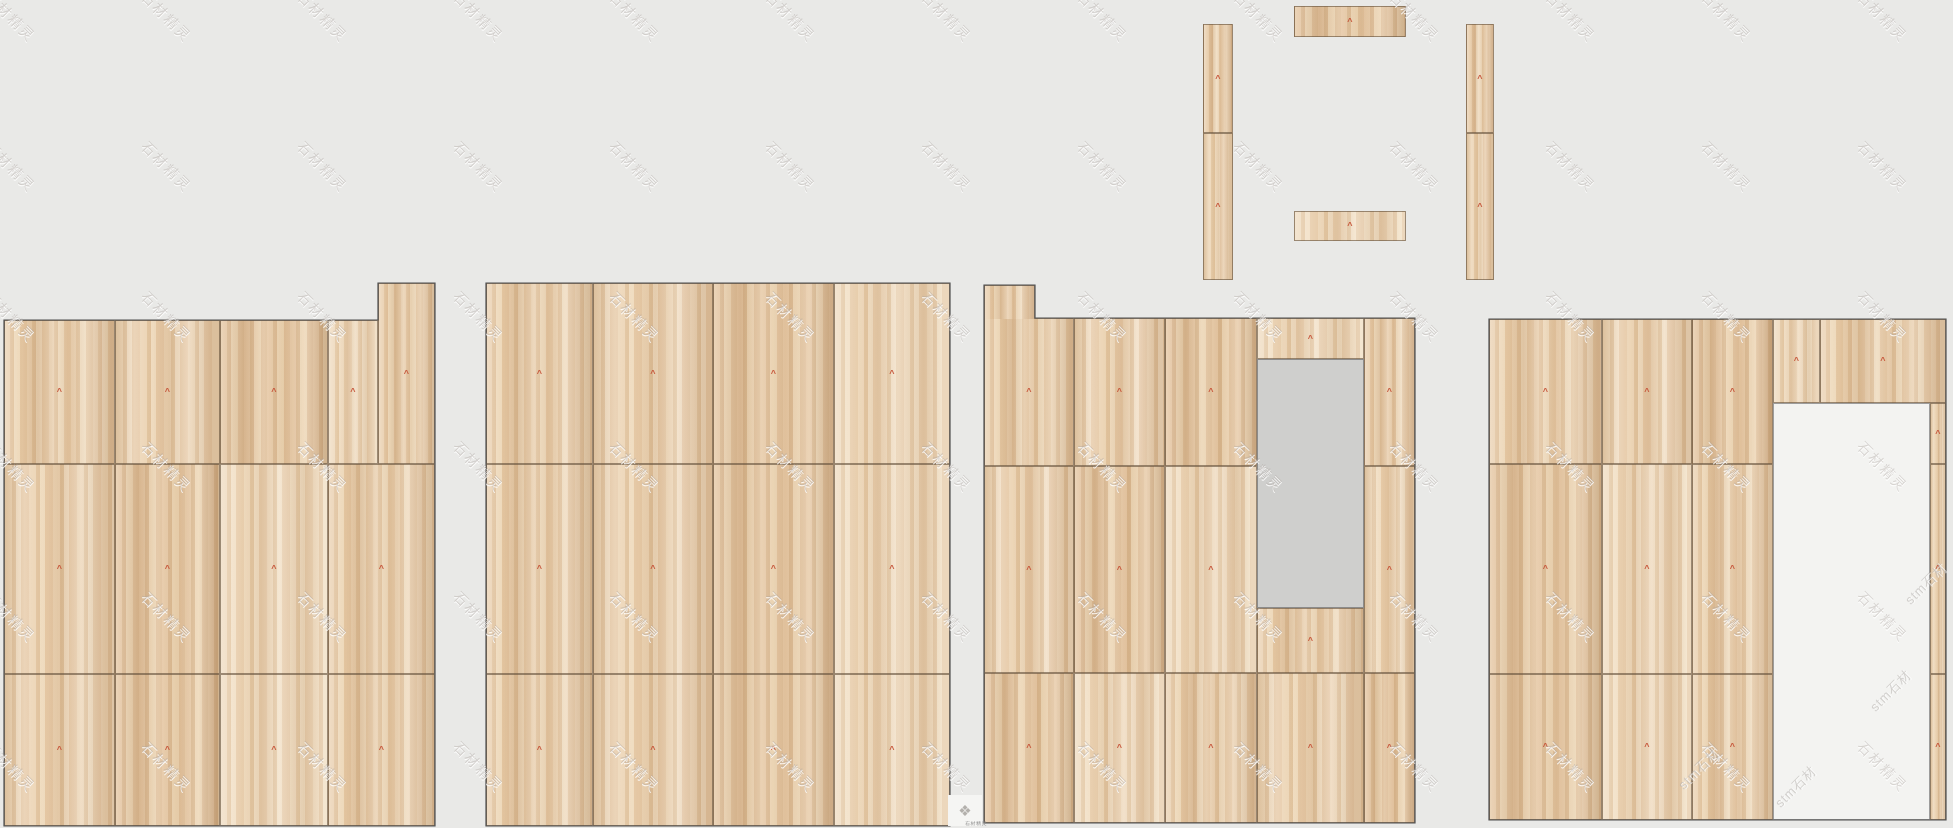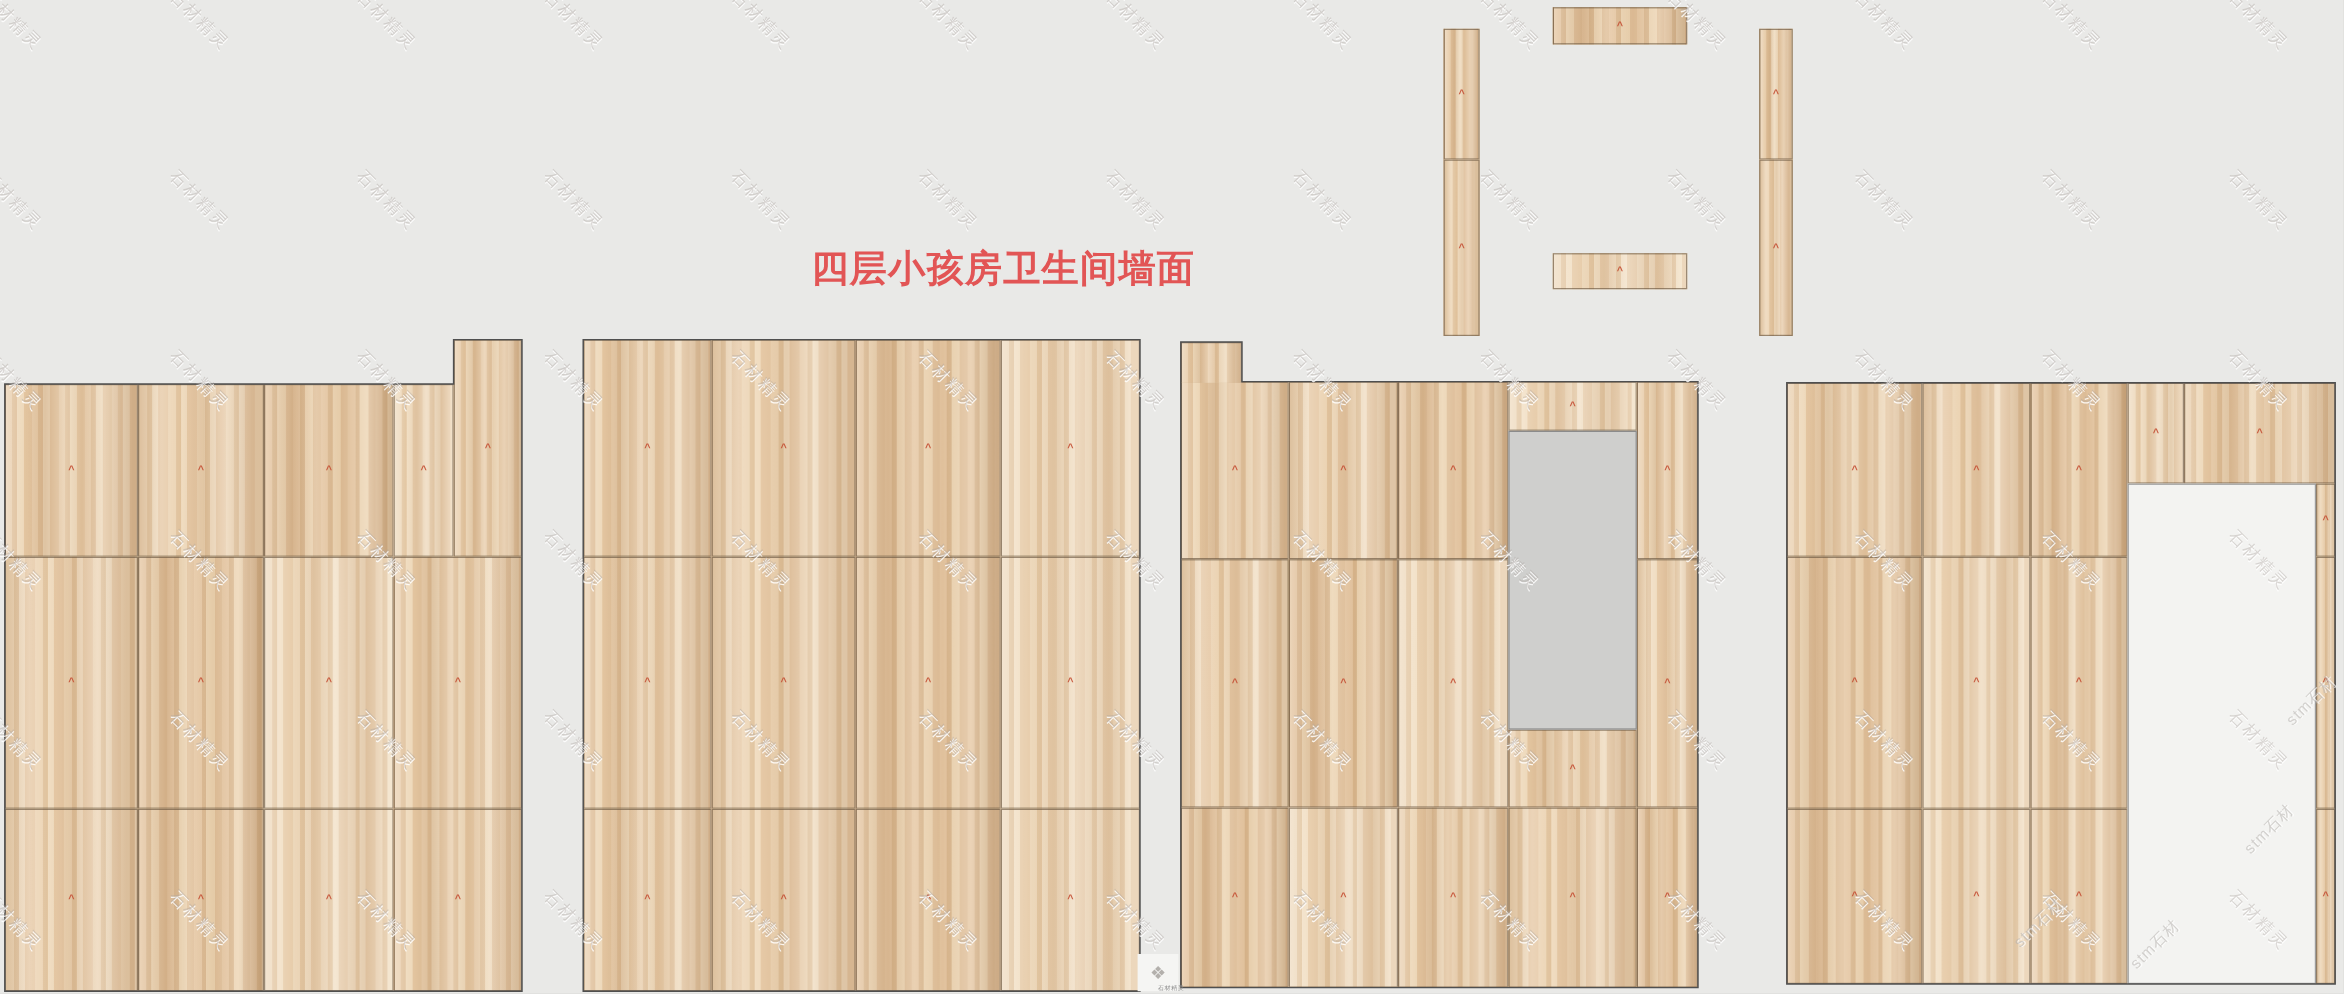--- a/index.html
+++ b/index.html
@@ -238,21 +238,20 @@
       <div class="tile t1" style="left: 1466px; top: 133px; width: 28px; height: 147px;">
         <span class="mark">^</span>
       </div>
     </div>
     <svg class="outlines" width="1953" height="828">
       <polygon points="4,320 378,320 378,283 435,283 435,826 4,826"></polygon>
       <polygon points="486,283 950,283 950,826 486,826"></polygon>
       <polygon points="984,285 1035,285 1035,318 1415,318 1415,823 984,823"></polygon>
       <polygon points="1489,319 1946,319 1946,820 1489,820"></polygon>
     </svg>
-  <div class="page-title">四层小孩房卫生间墙面</div>
   <div class="footer-box">
     <span class="footer-logo">❖</span>
   </div>
   <div class="footer-micro">石材精灵</div>
 <span class="wm" style="left: -22px; top: 8px;">石材精灵</span>
     <span class="wm" style="left: 134px; top: 8px;">石材精灵</span>
     <span class="wm" style="left: 290px; top: 8px;">石材精灵</span>
     <span class="wm" style="left: 446px; top: 8px;">石材精灵</span>
     <span class="wm" style="left: 602px; top: 8px;">石材精灵</span>
     <span class="wm" style="left: 758px; top: 8px;">石材精灵</span>

